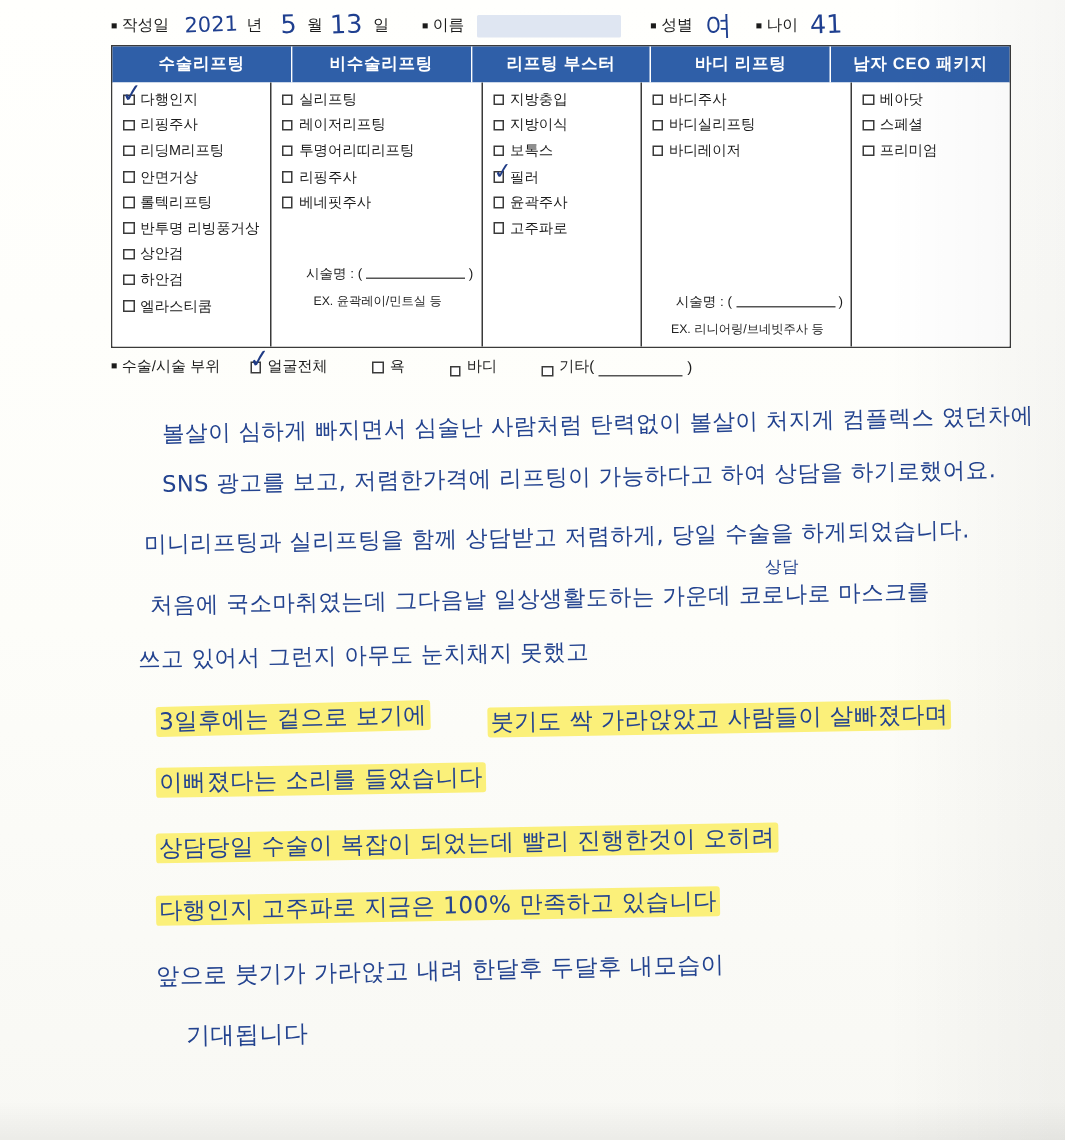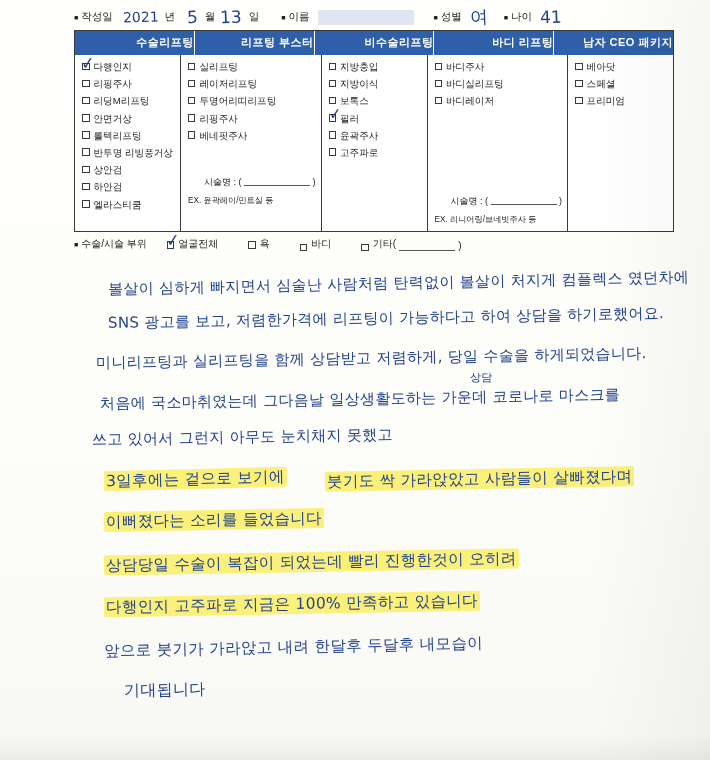--- a/index.html
+++ b/index.html
@@ -60,21 +60,21 @@
   }
   .tbl-head {
     display: flex;
   }
   .tbl-head .cell {
     flex: 1 1 0;
     background: #2f5fa8;
     color: #fff;
     font-size: 11px;
     font-weight: bold;
-    text-align: right;
+    text-align: center;
     padding: 4px 0 5px;
     border-right: 1px solid #ffffff;
     letter-spacing: 0.5px;
   }
   .tbl-head .cell:last-child { border-right: none; }
 
   .tbl-body { display: flex; background: #fff; }
   .col {
     flex: 1 1 0;
     border-right: 1px solid #3a3a3a;
@@ -130,20 +130,21 @@
     border-bottom: 1px solid #555;
     width: 66px;
     height: 9px;
     vertical-align: -1px;
   }
   .ex {
     font-size: 8.2px;
     margin-top: 6px;
     white-space: nowrap;
     color: #222;
+    text-align: center;
   }
 
   
   .site {
     position: absolute;
     left: 74px;
     top: 233px;
     width: 600px;
     height: 22px;
     display: flex;
@@ -167,20 +168,21 @@
     white-space: nowrap;
     letter-spacing: 0.3px;
   }
   .hl {
     background: #fbf07a;
     padding: 1px 2px;
     border-radius: 2px;
   }
   .ins {
     font-size: 11px;
+    margin-left: 40px;
   }
   .scan-shade {
     position: absolute;
     right: 0; top: 0; bottom: 0;
     width: 120px;
     background: linear-gradient(90deg, rgba(0,0,0,0) 0%, rgba(0,0,0,0.035) 100%);
     pointer-events: none;
   }
   .scan-edge {
     position: absolute;
@@ -219,22 +221,22 @@
     <span class="lbl" style="margin-left:16px">
       <span class="bullet">■</span><span>나이</span>
     </span>
     <span class="hw" style="margin-left:8px;font-size:17px">41</span>
   </div>
 
   <div class="tbl">
 
     <div class="tbl-head">
       <div class="cell">수술리프팅</div>
+      <div class="cell">비수술리프팅</div>
       <div class="cell">리프팅 부스터</div>
-      <div class="cell">비수술리프팅</div>
       <div class="cell">바디 리프팅</div>
       <div class="cell">남자 CEO 패키지</div>
     </div>
 
     <div class="tbl-body">
 
       <div class="col">
         <div class="opt">
             <span class="box">
               <span class="chk">✓</span>

